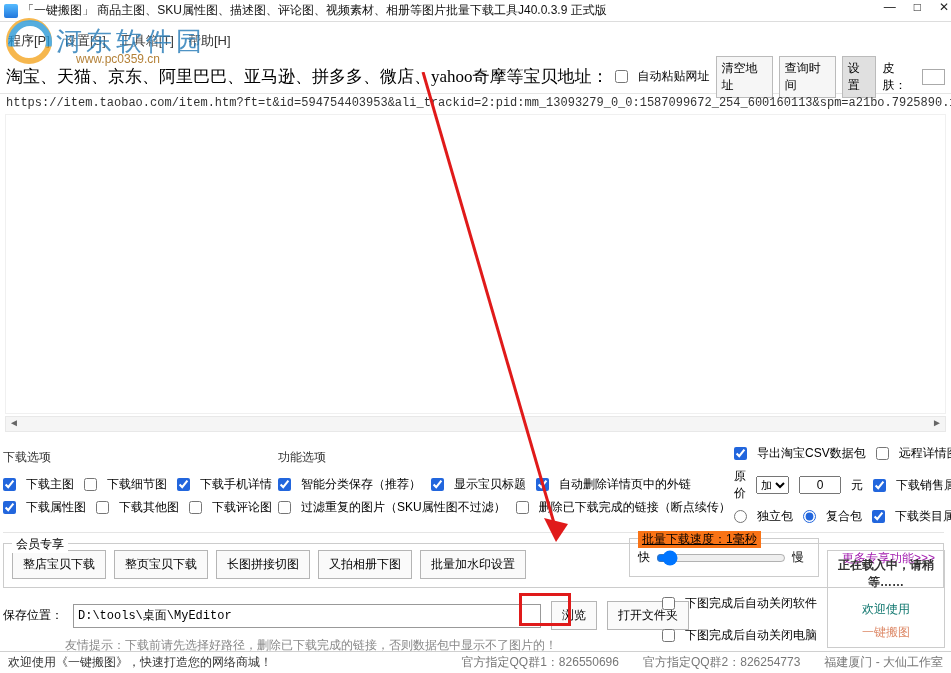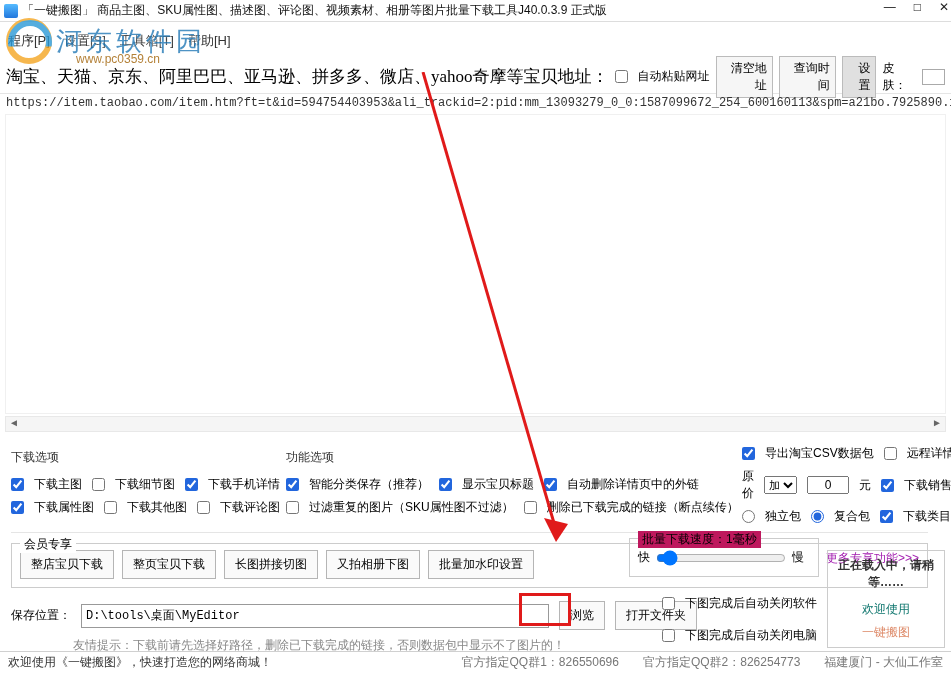--- a/index.html
+++ b/index.html
@@ -11,32 +11,32 @@
 .winbtns span { cursor:default; }
 .menubar { height: 38px; display:flex; align-items:center; gap:14px; padding:0 8px; font-size:13px; color:#333; position:relative;}
 .menubar span[data-interactable="true"] { text-decoration: underline dotted transparent; }
 .watermark { position:absolute; left:6px; top:18px; display:flex; align-items:center; gap:4px; opacity:.8; z-index:1;}
 .watermark .logo { width:46px; height:46px; border-radius:50%; border:6px solid #f5a623; position:relative;}
 .watermark .logo::before{content:"";position:absolute;left:-4px;top:-4px;width:32px;height:32px;border:6px solid #2b99d6;border-radius:50%;clip-path:polygon(0 0,100% 0,100% 60%,0 60%);}
 .watermark .txt{ font-family: KaiTi, STKaiti, serif; font-size:26px; color:#2279b6; letter-spacing:4px; text-shadow:0 0 3px #fff;}
 .watermark .url{ position:absolute; left:70px; top:34px; font-size:12px; color:#a16207; font-family: Arial;}
 .addr { height:34px; display:flex; align-items:center; gap:6px; padding:0 6px; border-bottom:1px solid #e5e5e5;}
 .addr .lbl{ font-size:17px; font-family: SimHei; color:#000; white-space:nowrap;}
-.btn { background:#f6f6f6; border:1px solid #bbb; padding:3px 5px; font-size:12px; cursor:default;text-align:right; }
+.btn { background:#f6f6f6; border:1px solid #bbb; padding:3px 5px; font-size:12px; cursor:default; }
 .btn.gy{ background:#e0e0e0;}
 .cb { display:inline-flex; align-items:center; gap:10px; white-space:nowrap;}
 .cb input{ width:13px; height:13px; accent-color:#2266dd;}
 .skin{ width:24px; height:16px; background:#fff; border:1px solid #aaa; display:inline-block;}
 .urlrow { height:20px; padding:2px 6px; font-family: 'Courier New', monospace; font-size:12px; color:#333; white-space:nowrap; overflow:hidden;}
 .big { width: 941px; margin-left:5px; height:300px; border:1px solid #f0f0f0; background:#fff; overflow:hidden; position:relative;}
 .scrollh { height:16px; width:941px; margin:2px 5px 0 5px; background:#f5f5f5; border:1px solid #e8e8e8; position:relative;}
 .scrollh .l,.scrollh .r{ position:absolute; top:0; width:16px; height:14px; font-size:10px; text-align:center; color:#666;}
 .scrollh .l{left:0;} .scrollh .r{right:0;}
 .arrow { position:absolute; z-index:5; left:418px; top:72px; width:160px; height:480px; pointer-events:none;}
-.bottom { position:absolute; left:0; right:12px; top:442px; padding:0 11px;}
+.bottom { position:absolute; left:0; right:4px; top:442px; padding:0 3px;}
 .cols { display:flex; gap:6px;}
 .panel { flex-direction:column;}
 .row { display:flex; align-items:center; gap:10px; padding:3px 0;}
 .hdr { font-weight:normal; color:#333; padding:4px 0;}
 .grp1{ width:270px;}
 .grp2{ width:450px;}
 .grp3{ width:210px;}
 .more{ font-size:12px;}
 .sel{ width:50px; height:18px; font-size:11px;}
 .num{ width:42px; height:18px; text-align:center; font-size:12px;}
@@ -50,21 +50,21 @@
 .status .r{ margin-left:auto; display:flex; gap:24px; color:#777;}
 .radio{ width:13px;height:13px; accent-color:#2266dd; border-radius:50%;}
 .fs-member{ border:1px solid #ccc; padding:6px 8px 8px 8px; position:relative; margin-top:6px;}
 .fs-member .lg{ position:absolute; top:-8px; left:8px; background:#fff; padding:0 4px; font-size:12px;}
 .mbr-btns{ display:flex; gap:8px;}
 .btn2{ background:#fafafa; border:1px solid #b5b5b5; padding:5px 10px; font-size:12px;}
 .right-box{ border:1px solid #ccc; padding:6px; width:118px; position:absolute; right:6px; top:550px; font-size:12px; text-align:center;}
 .right-box .p{ color:#0f766e; font-family:KaiTi,serif;}
 .right-box .o{ color:#d86; margin-top:6px; font-family:KaiTi,serif;}
 .speed-box{ border:1px solid #ccc; padding:4px 8px 10px 8px; width:190px; position:absolute; right:132px; top:538px;}
-.speed-box .lg{ position:absolute; top:-8px; left:8px; background:#be185d; padding:0 4px;}
+.speed-box .lg{ position:absolute; top:-8px; left:8px; background:#f97316; padding:0 4px;text-decoration:underline;}
 .closed-box{ position:absolute; right:134px; top:595px; font-size:12px;}
 a.ml{color:#a21caf;}
 </style>
 </head>
 <body>
 
 <div class="watermark" data-interactable="false">
   <div class="logo" data-interactable="false"></div>
   <div class="txt" data-interactable="false">河东软件园</div>
   <div class="url" data-interactable="false">www.pc0359.cn</div>

